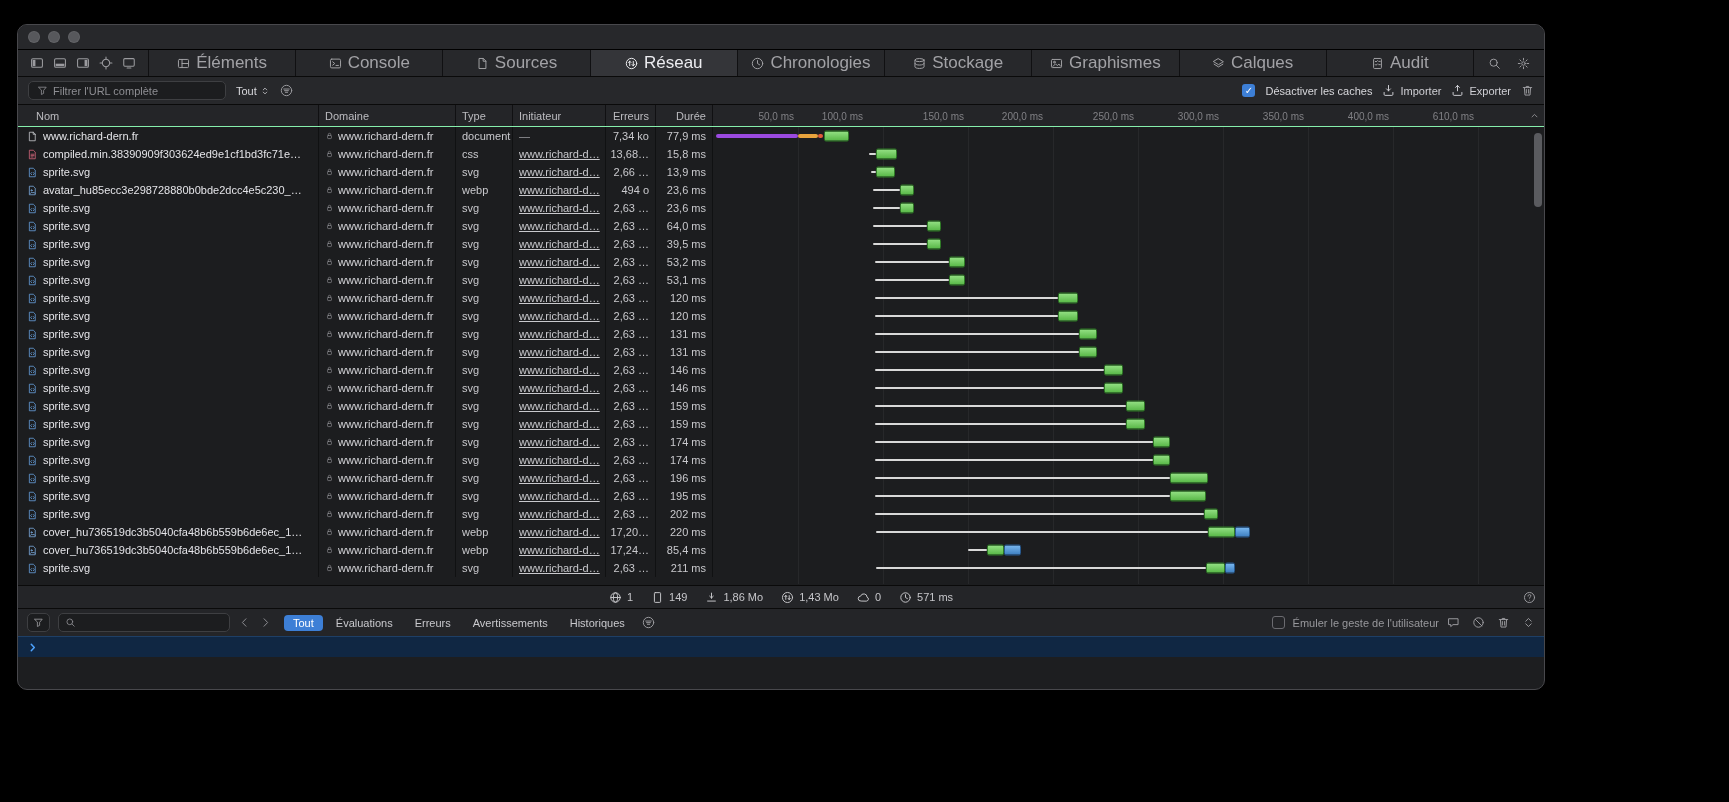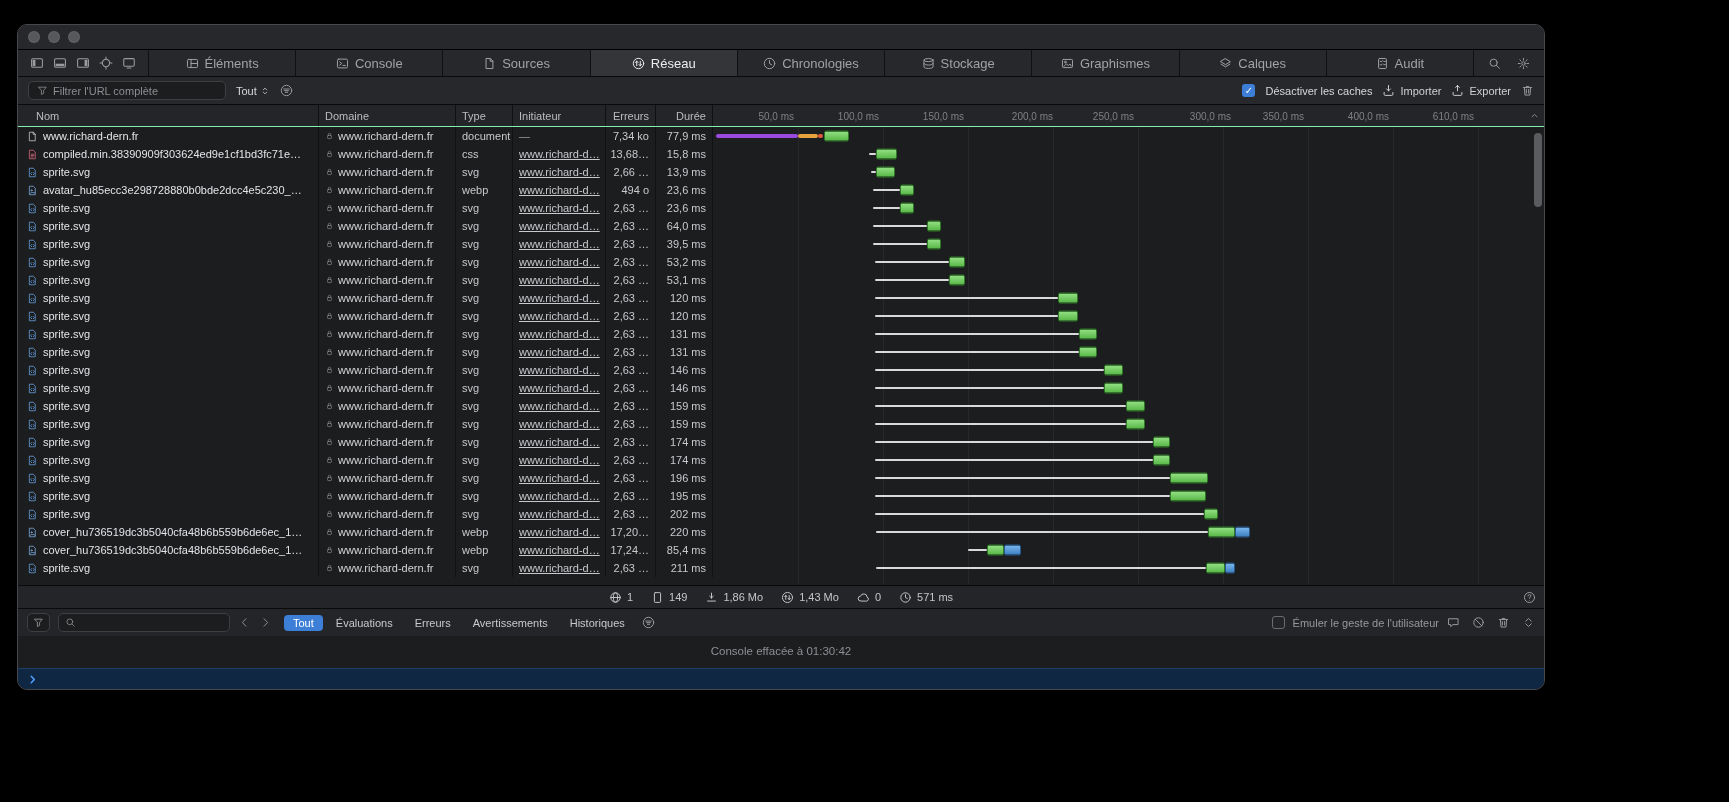--- a/index.html
+++ b/index.html
@@ -12,21 +12,21 @@
   .titlebar{height:25px;flex:none;background:#27282b;border-bottom:1px solid #000;position:relative;display:flex;align-items:center}
   .lights{display:flex;gap:8px;margin-left:10px}
   .light{width:12px;height:12px;border-radius:50%;background:#57585c;border:1px solid rgba(255,255,255,.07)}
   .title{position:absolute;left:0;right:0;text-align:center;font-size:12px;color:#a2a2a6;font-weight:bold}
 
   
   .tabbar{height:27px;flex:none;display:flex;align-items:stretch;background:#27282b;border-bottom:1px solid #0a0a0a;color:#9b9b9f}
   .dock{display:flex;align-items:center;gap:9px;padding:0 12px}
   .dock .icon svg{width:14px;height:14px}
   #tabs{flex:1;display:flex}
-  .tab{flex:1;display:flex;align-items:center;justify-content:center;gap:6px;font-size:13px;border-left:1px solid #101012;color:#a2a2a6}
+  .tab{flex:1;display:flex;align-items:center;justify-content:center;gap:6px;font-size:17px;border-left:1px solid #101012;color:#a2a2a6}
   .tab.active{background:#343539;color:#ececf0}
   .tabbar-right{display:flex;align-items:center;gap:16px;padding:0 14px;border-left:1px solid #101012}
 
   
   .filterbar{height:28px;flex:none;display:flex;align-items:center;gap:10px;padding:0 10px;background:#27282b;border-bottom:1px solid #0a0a0a}
   .filter-pill{display:flex;align-items:center;gap:5px;height:19px;padding:0 8px;background:#1c1d1f;border:1px solid #3e3f42;border-radius:5px;color:#8e8e93;font-size:11px;width:198px}
   .filter-pill .icon svg{width:11px;height:11px}
   .scope{display:flex;align-items:center;gap:3px;font-size:11px;color:#d8d8dc}
   .scope .icon svg{width:10px;height:10px}
   .icon-btn{color:#9b9b9f}
@@ -302,25 +302,25 @@
       <div class="hc w-ini">Initiateur</div>
       <div class="hc w-siz">Erreurs</div>
       <div class="hc w-dur">Durée</div>
       <div class="wf-head" id="wfhead">
         <span class="icon collapse">
             <svg viewBox="0 0 16 16" aria-hidden="true">
               <path d="M4.4 10L8 6.4 11.6 10"></path>
             </svg>
           </span>
       <span class="tick" style="left:11px">50,0 ms</span>
-          <span class="tick" style="left:96px">100,0 ms</span>
+          <span class="tick" style="left:80px">100,0 ms</span>
           <span class="tick" style="left:181px">150,0 ms</span>
-          <span class="tick" style="left:270px">200,0 ms</span>
+          <span class="tick" style="left:260px">200,0 ms</span>
           <span class="tick" style="left:351px">250,0 ms</span>
-          <span class="tick" style="left:448px">300,0 ms</span>
+          <span class="tick" style="left:436px">300,0 ms</span>
           <span class="tick" style="left:521px">350,0 ms</span>
           <span class="tick" style="left:606px">400,0 ms</span>
           <span class="tick" style="left:691px">610,0 ms</span>
         </div>
     </div>
     <div class="rows" id="rows">
       <div class="grid-layer" id="grid">
           <span class="gline" style="left:85px"></span>
           <span class="gline" style="left:170px"></span>
           <span class="gline" style="left:255px"></span>
@@ -1220,21 +1220,20 @@
           </svg>
         </span>
       <span class="icon">
           <svg viewBox="0 0 16 16" aria-hidden="true">
             <path d="M4.6 6.4L8 3l3.4 3.4M4.6 9.6L8 13l3.4-3.4"></path>
           </svg>
         </span>
     </span>
   </div>
 
-  <div class="cmsg">Console effacée à 01:30:42</div>
 
   <div class="prompt">
     <span class="icon">
         <svg viewBox="0 0 16 16" aria-hidden="true">
           <path d="M6.2 3.4L10.6 8l-4.4 4.6"></path>
         </svg>
       </span>
   </div>
 
 </div>

